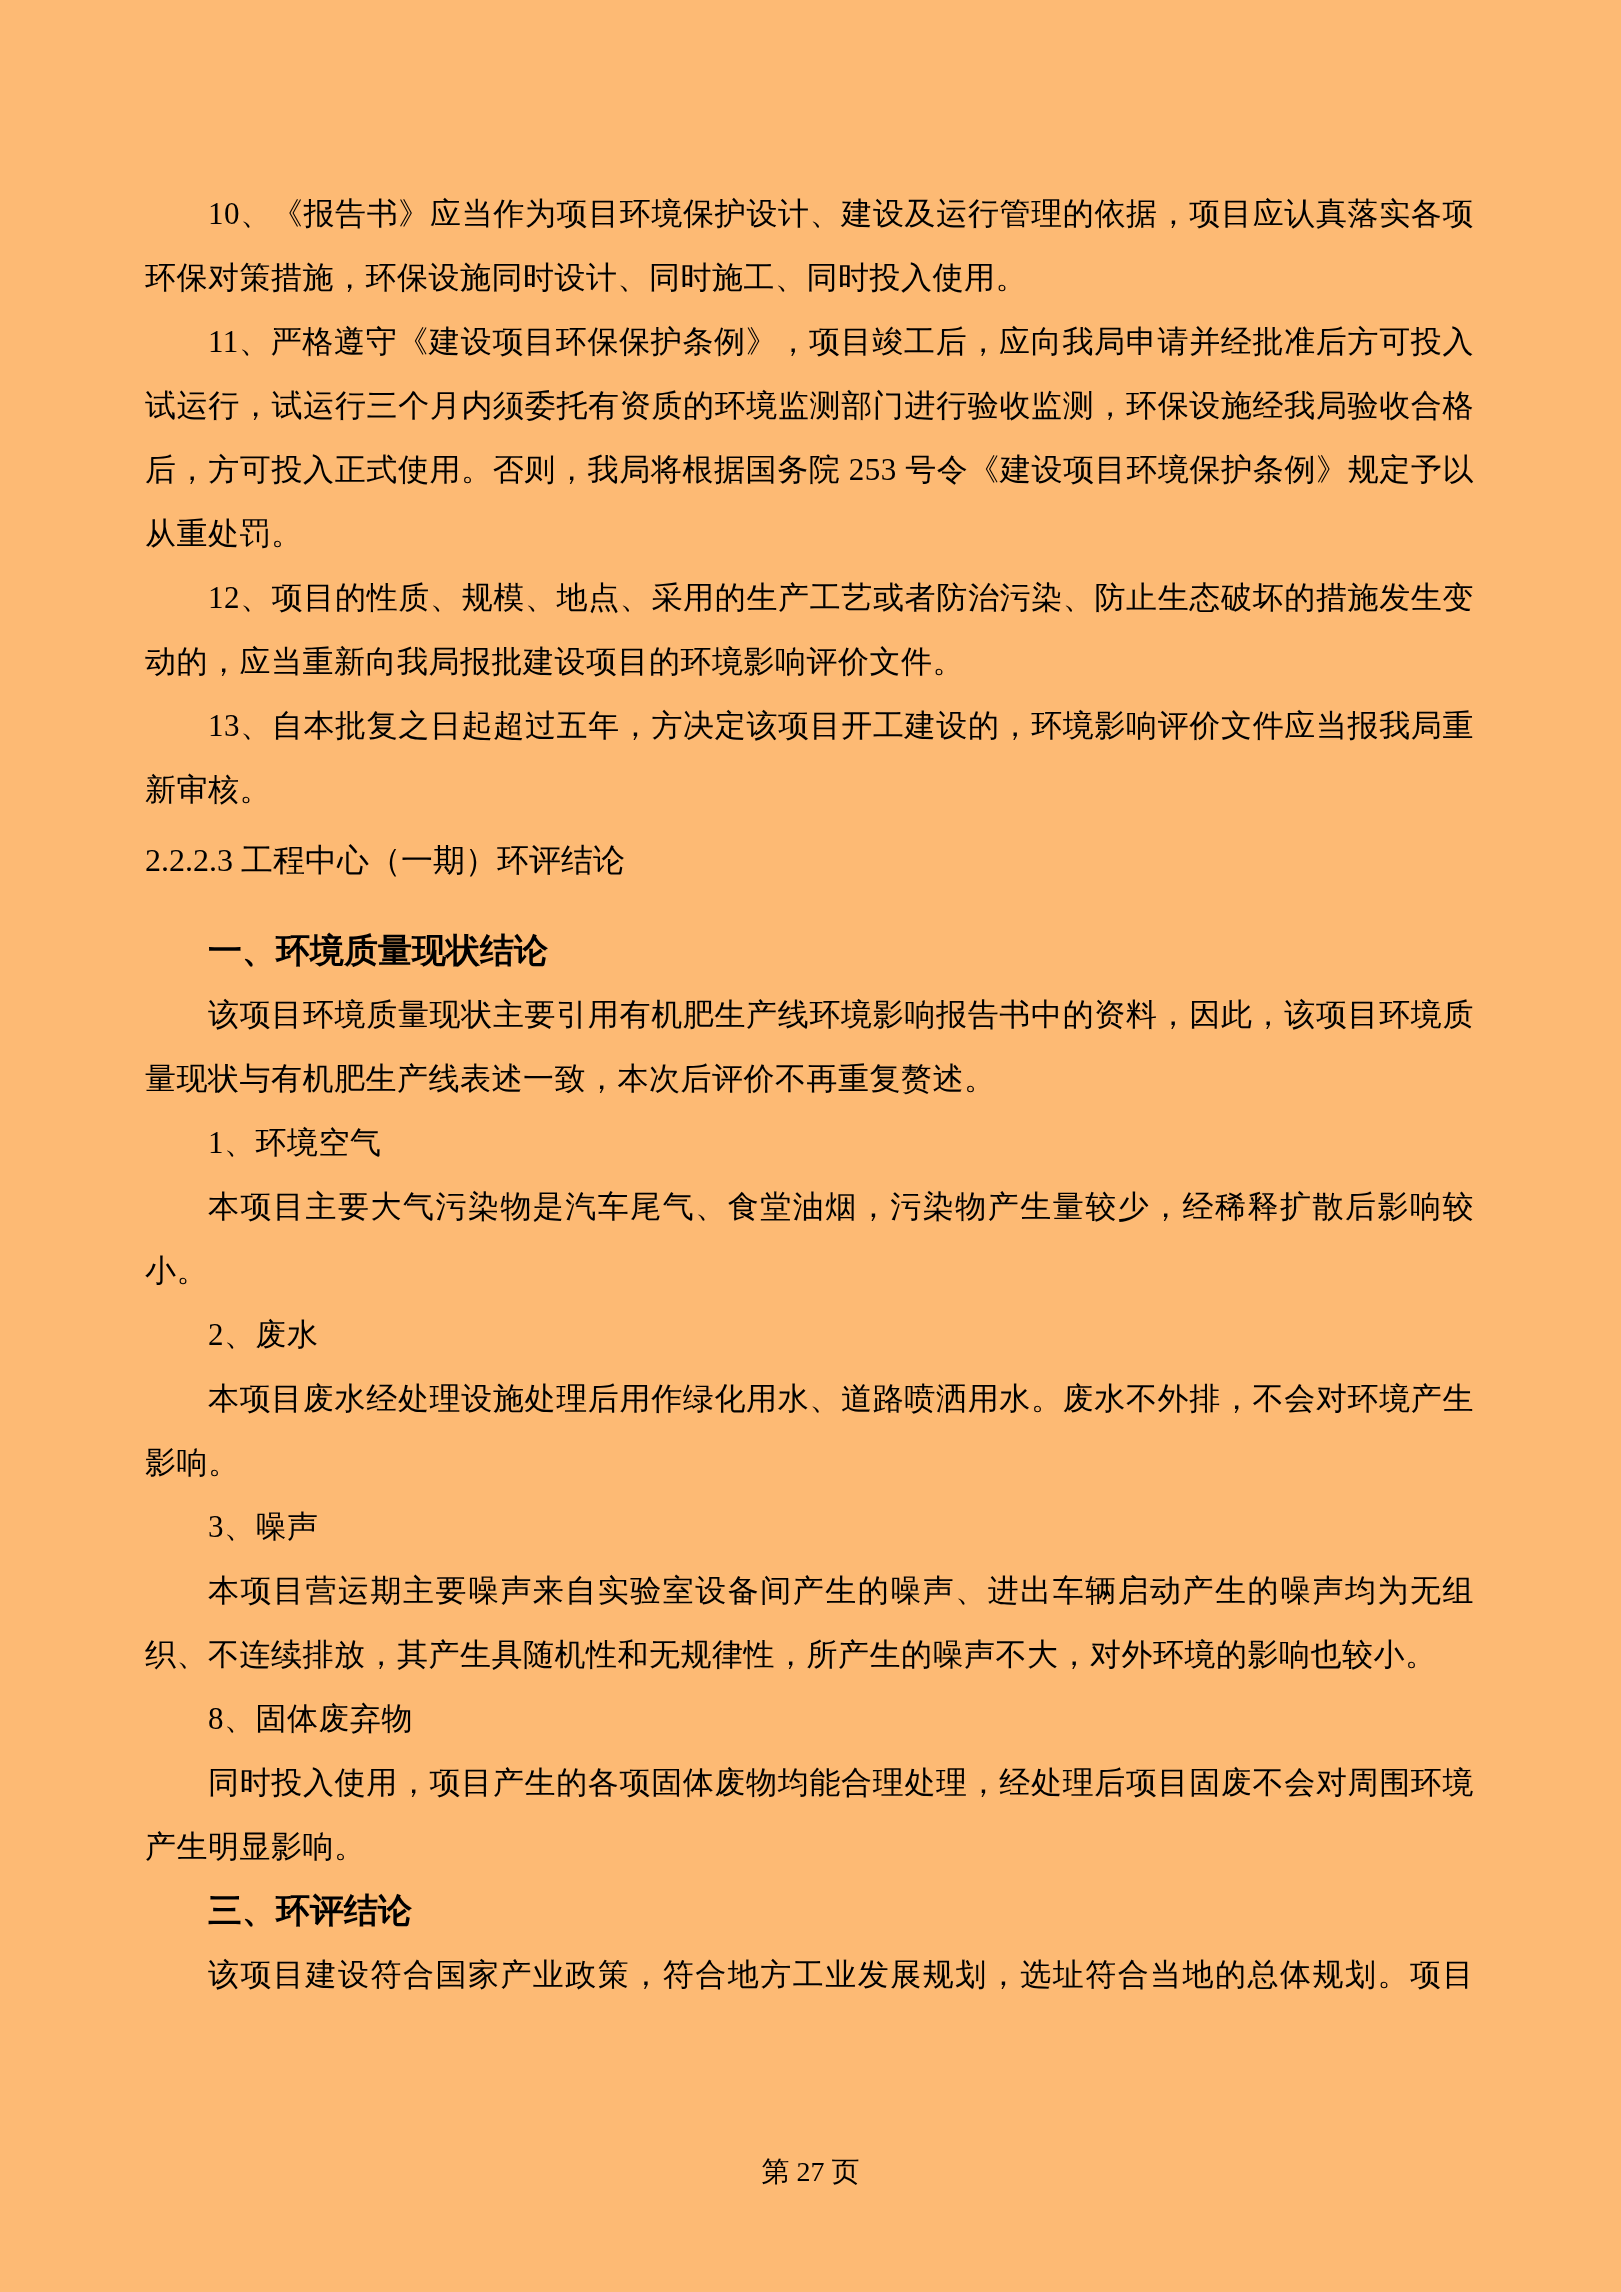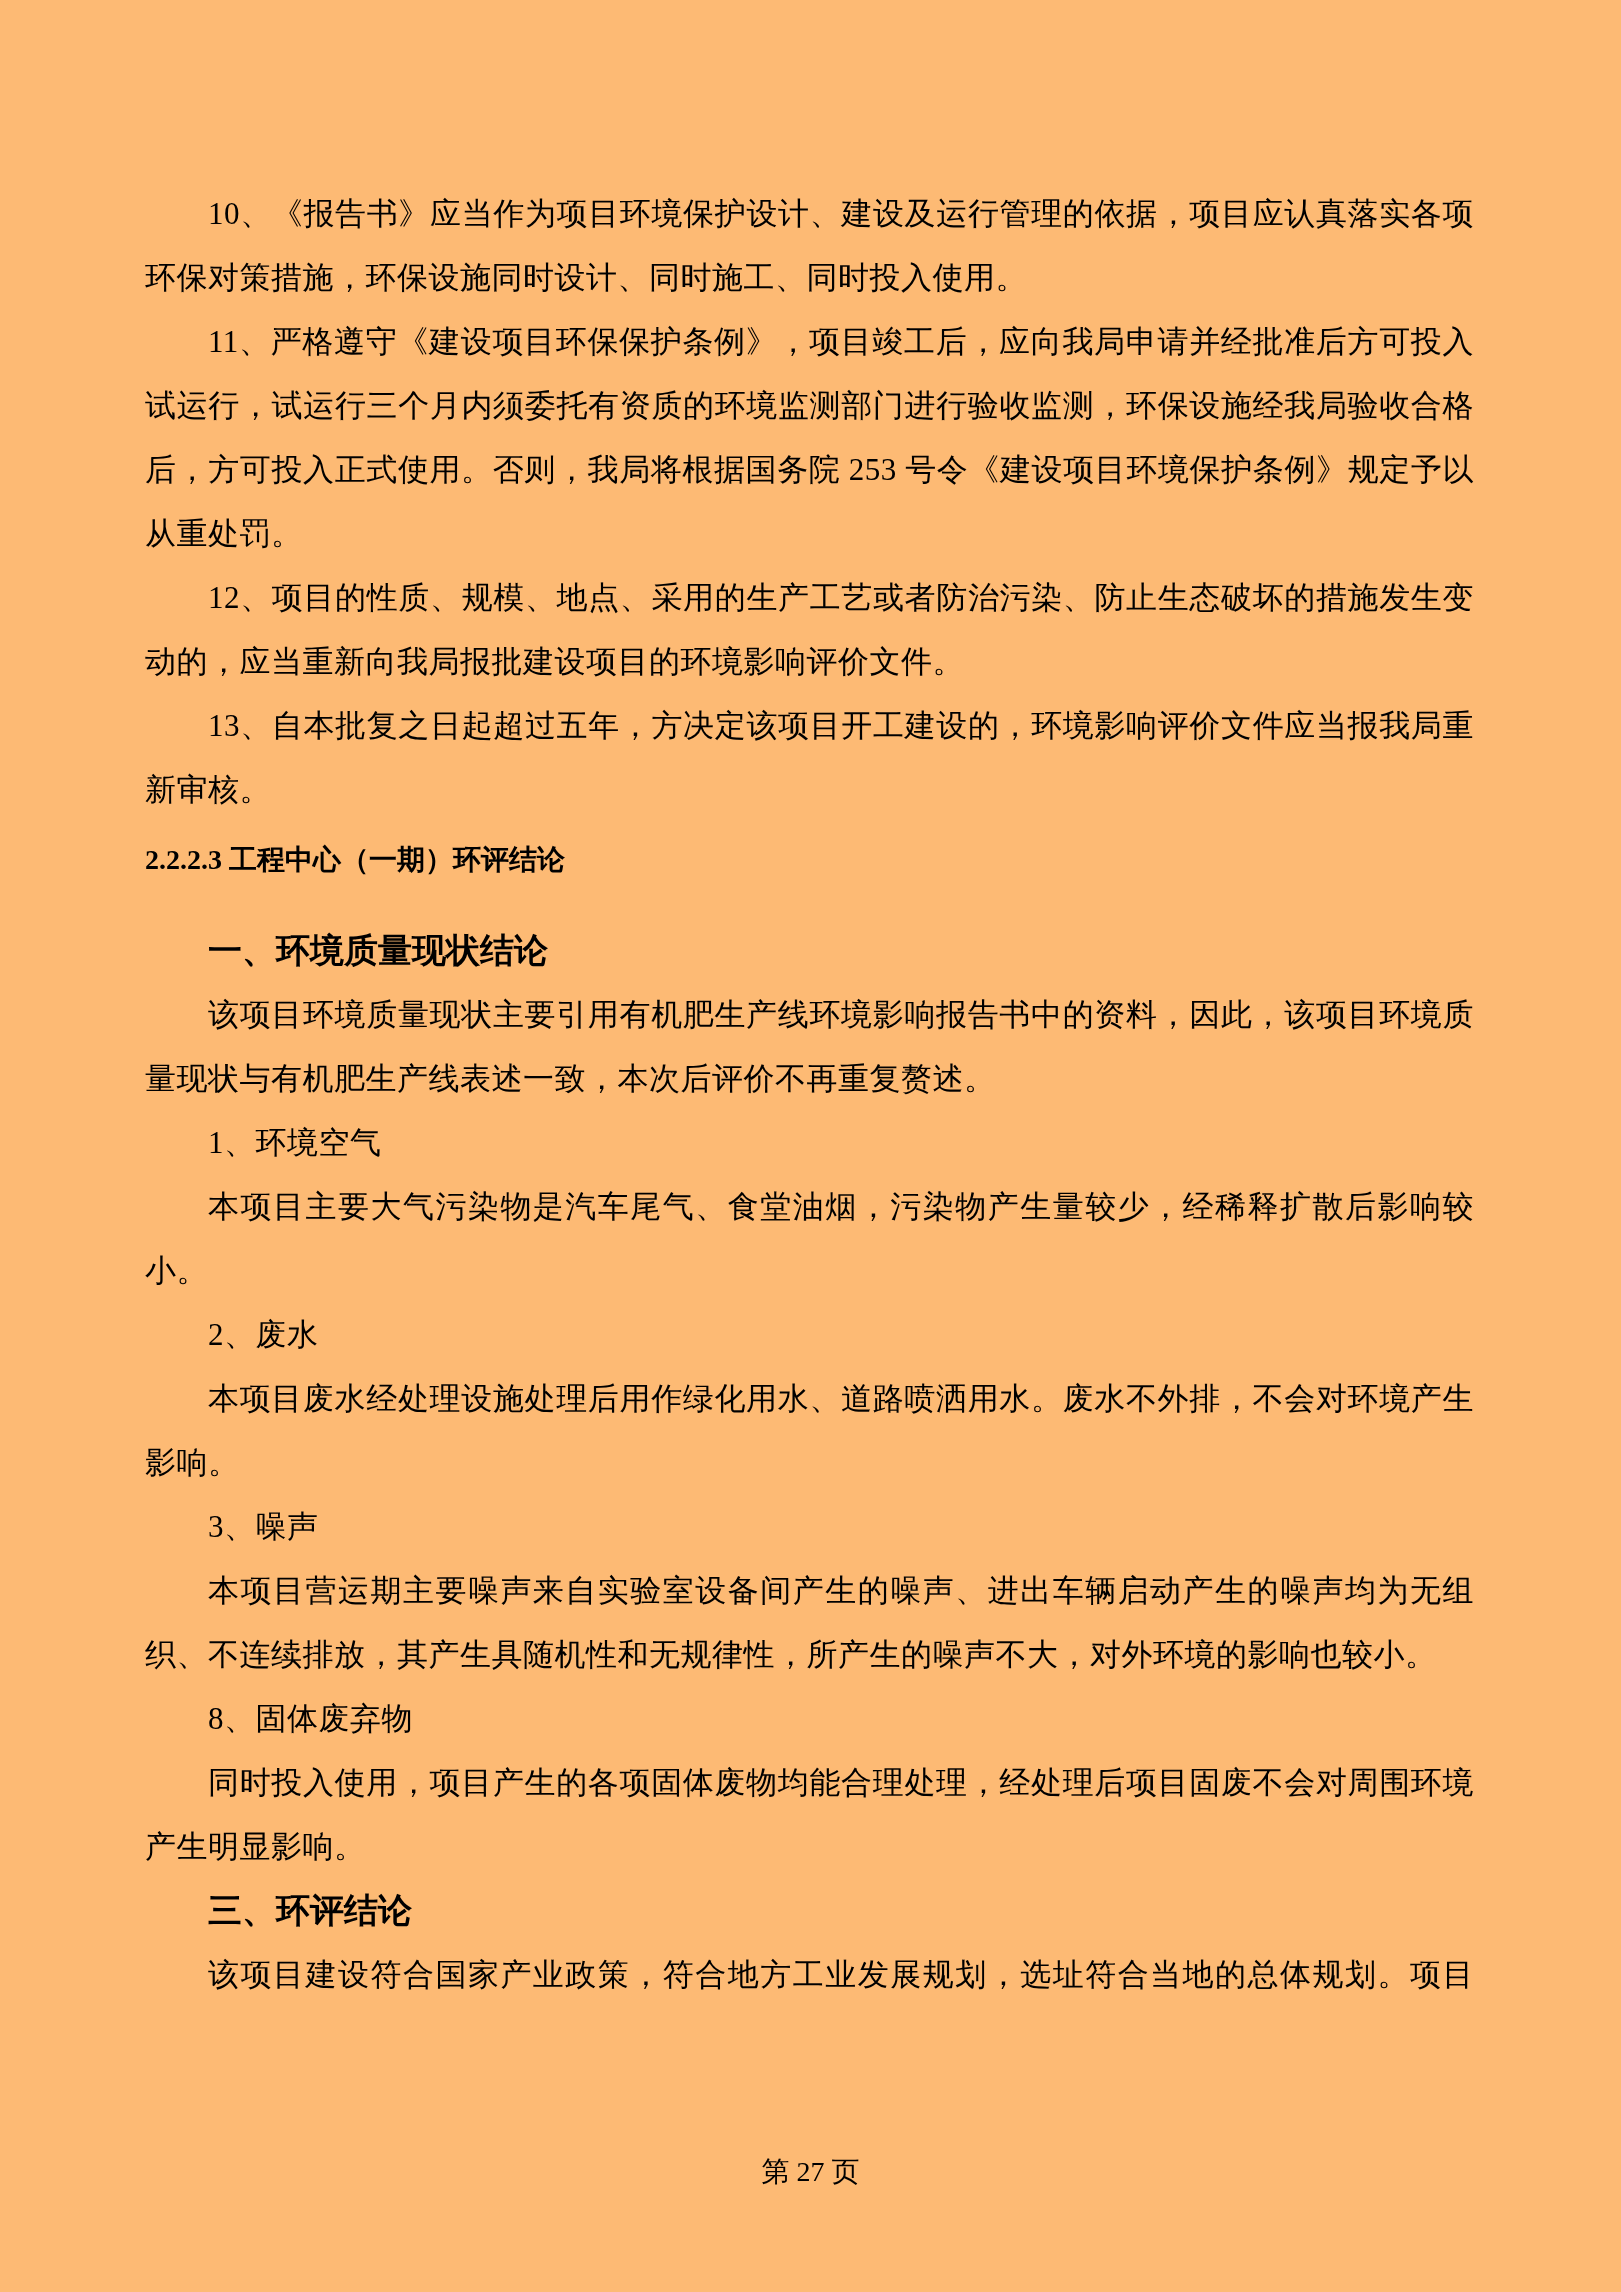--- a/index.html
+++ b/index.html
@@ -29,23 +29,23 @@
     line-height: 64px;
     text-align: justify;
     text-indent: 63px;
     margin: 0;
     letter-spacing: 0.5px;
   }
   .para.fill {
     text-align-last: justify;
   }
   .h1 {
-    font-size: 28px;
+    font-size: 32px;
     line-height: 64px;
-    font-weight: bold;
+    font-weight: normal;
     text-indent: 0;
     margin: 5.9px 0 27.4px 0;
   }
   .h2 {
     font-size: 34px;
     line-height: 64px;
     font-weight: bold;
     text-indent: 63px;
     margin: 0;
   }

